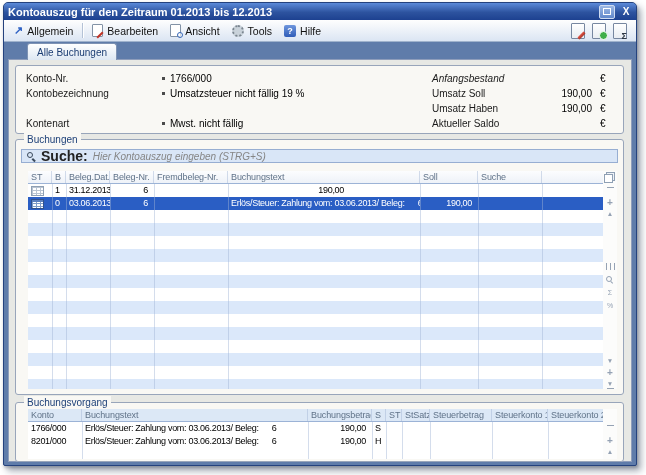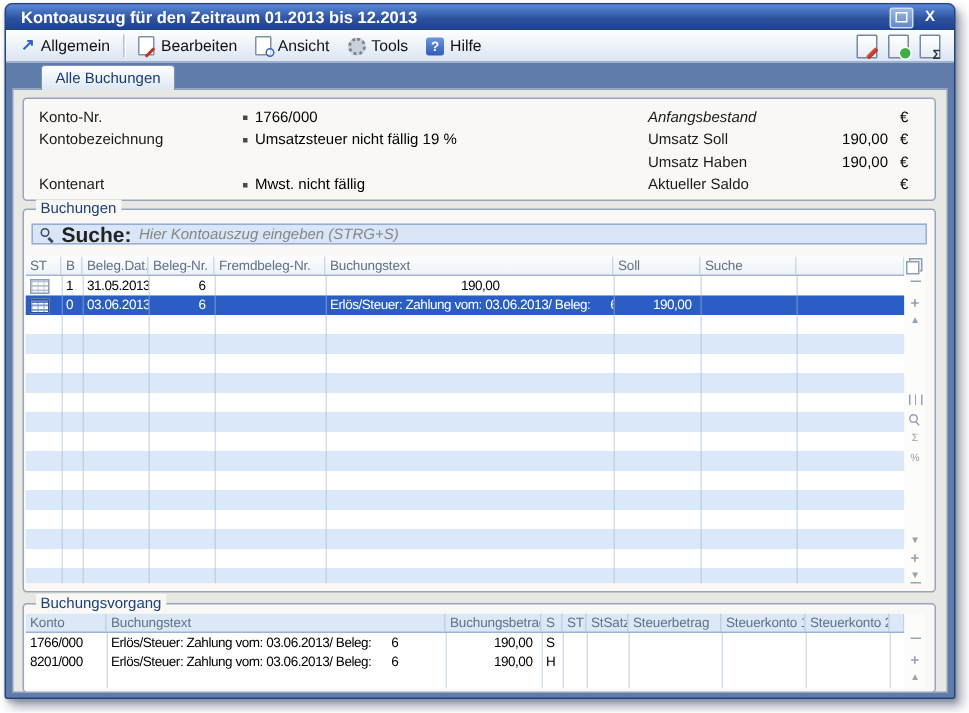--- a/index.html
+++ b/index.html
@@ -5,21 +5,21 @@
   html,body{margin:0;padding:0;}
   body{font-family:"Liberation Sans",sans-serif;background:#fff;}
   .screen{position:relative;width:646px;height:475px;background:#ffffff;overflow:hidden;}
 
   
   .window{position:absolute;left:3px;top:2px;width:632px;height:462px;background:#5f7caa;
     border:1px solid #24427e;border-radius:5px 5px 2px 2px;
     box-shadow:4px 5px 7px rgba(30,45,70,.40),1px 2px 3px rgba(30,45,70,.25);}
   .titlebar{position:absolute;left:0;top:0;right:0;height:17px;border-radius:4px 4px 0 0;
     background:linear-gradient(#5b8ad9,#2d539f 55%,#1d4190);display:flex;align-items:center;
-    padding:0 10px;color:#fff;font-size:11px;font-weight:bold;white-space:nowrap;}
+    padding:0 4px;color:#fff;font-size:11px;font-weight:bold;white-space:nowrap;}
   .win-btns{margin-left:auto;display:flex;gap:5px;align-items:center;}
   .btn-restore{width:14px;height:12px;border-radius:2px;border:1px solid #cfdcf2;
     background:linear-gradient(#9cb8e4,#6289cc);position:relative;}
   .btn-restore::after{content:"";position:absolute;left:3px;top:2px;width:6px;height:5px;border:1px solid #fff;}
   .btn-close{color:#fff;font-size:10px;font-weight:bold;width:12px;text-align:center;line-height:12px;}
   .btn-close::before{content:"X";}
 
   .menubar{position:absolute;left:0;top:17px;right:0;height:21px;
     background:linear-gradient(#fefefe,#dbe5f3);border-bottom:1px solid #9fb2cc;
     display:flex;align-items:center;padding:0 4px;}
@@ -69,21 +69,21 @@
   
   .search{position:absolute;left:5px;top:9px;right:5px;height:14px;background:#d9e6f7;border:1px solid #97aed2;
     display:flex;align-items:center;gap:5px;padding:0 5px;box-sizing:border-box;}
   .magnifier{width:9px;height:9px;position:relative;flex:0 0 auto;}
   .magnifier::before{content:"";position:absolute;left:0;top:0;width:4px;height:4px;border:1.5px solid #3a4a5c;border-radius:50%;}
   .magnifier::after{content:"";position:absolute;left:6px;top:6px;width:4px;height:1.5px;background:#3a4a5c;transform:rotate(45deg);transform-origin:0 0;}
   .search-label{font-size:14px;font-weight:bold;color:#222;}
   .search-ph{font-size:10px;font-style:italic;color:#858585;}
 
   
-  .gridwrap{position:absolute;left:1px;width:586px;background:#fff;overflow:hidden;}
+  .gridwrap{position:absolute;left:12px;width:586px;background:#fff;overflow:hidden;}
   .gw2{top:31px;bottom:5px;}
   .gw3{top:6px;height:50px;}
   .thead{height:13px;display:flex;border-bottom:1px solid #9cb3d6;box-sizing:border-box;position:relative;z-index:4;}
   .thead2{background:linear-gradient(#fcfdfe,#eef2f8);}
   .thead3{background:#dce8f6;}
   .th{font-size:9px;letter-spacing:-0.1px;color:#5f7288;line-height:12px;padding:0 3px;box-sizing:border-box;
     white-space:nowrap;overflow:hidden;border-right:1px solid rgba(160,180,210,.45);}
   .tbody{position:absolute;left:0;right:0;top:13px;bottom:0;
     background:repeating-linear-gradient(to bottom,#ffffff 0 13px,#dbe8fa 13px 26px);}
   .tbody3{background:#fff;}
@@ -234,21 +234,21 @@
             <div class="vline" style="left:82px;"></div>
             <div class="vline" style="left:126px;"></div>
             <div class="vline" style="left:200px;"></div>
             <div class="vline" style="left:392px;"></div>
             <div class="vline" style="left:450px;"></div>
             <div class="vline" style="left:514px;"></div>
 
             <div class="trow" style="top:0;background:#fff;">
               <div class="c b0"><span class="icon-grid"></span></div>
               <div class="c b1">1</div>
-              <div class="c b2">31.05.2013</div>
+              <div class="c b2">31.12.2013</div>
               <div class="c b3 ra">6</div>
               <div class="c b4"></div>
               <div class="c b6 ra"></div>
               <div class="c b7 ra">190,00</div>
               <div class="c b8"></div>
             </div>
 
             <div class="trow row-sel" style="top:13px;">
               <div class="c b0"><span class="icon-grid sel"></span></div>
               <div class="c b1">0</div>

